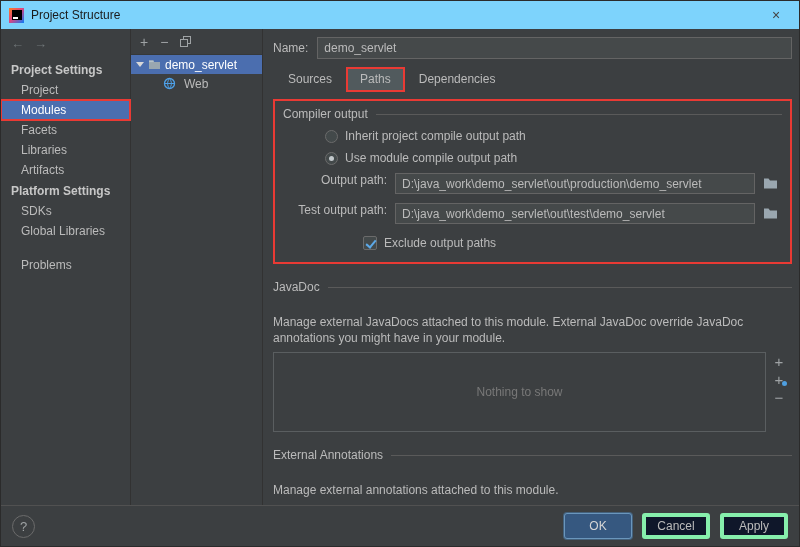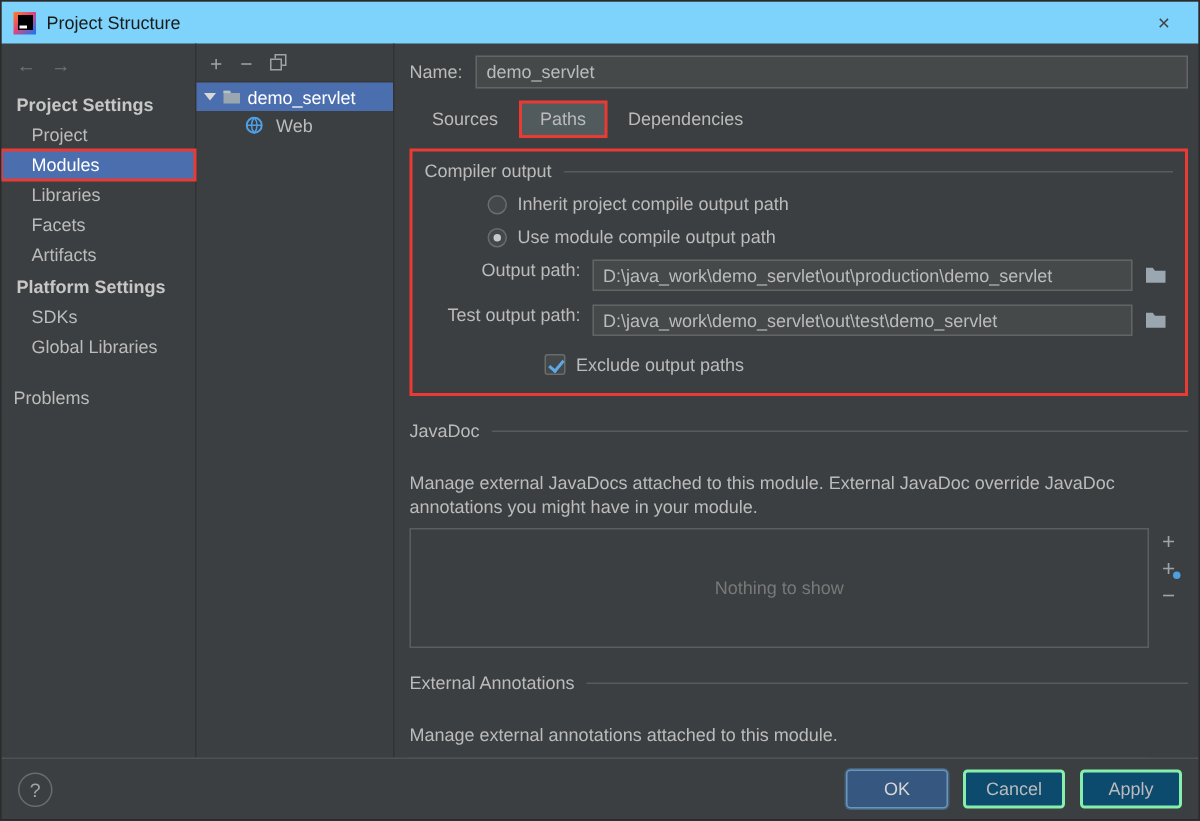--- a/index.html
+++ b/index.html
@@ -73,21 +73,21 @@
   .empty-box { flex:1; border:1px solid #5a5e60; height:80px; display:flex; align-items:center; justify-content:center; color:#787878; }
   .empty-box.short { height:86px; }
   .list-icons { width:26px; flex:0 0 26px; display:flex; flex-direction:column; align-items:center; gap:3px; padding-top:2px; }
   .licon { color:#9fa3a5; font-size:15px; line-height:15px; cursor:pointer; position:relative; }
   .licon.badge::after { content:""; position:absolute; right:-4px; bottom:1px; width:5px; height:5px; border-radius:50%; background:#4e9fe0; }
 
   
   .footer { flex:0 0 41px; border-top:1px solid #515151; display:flex; align-items:center; padding:0 11px; }
   .help-btn { width:23px; height:23px; border-radius:50%; border:1px solid #6b6b6b; background:transparent; color:#9fa3a5; font-size:13px; display:flex; align-items:center; justify-content:center; cursor:pointer; }
   .footer-buttons { margin-left:auto; display:flex; gap:10px; }
-  .btn { min-width:68px; height:26px; background:#0c4a6e; border:2px solid #86efac; border-radius:3px; color:#bbbbbb; font-size:12px; cursor:pointer; }
+  .btn { min-width:68px; height:26px; background:#0f172a; border:4px solid #86efac; border-radius:3px; color:#bbbbbb; font-size:12px; cursor:pointer; }
   .btn.primary { background:#365880; border:1px solid #6a96bc; box-shadow:0 0 0 1px #44617c; color:#d6d6d6; }
 </style>
 </head>
 <body>
 
 <div class="window">
 
   <div class="titlebar">
     <span class="app-icon"></span>
     <span class="win-title">Project Structure</span>
@@ -98,28 +98,28 @@
     <div class="content">
 
       <div class="sidebar">
         <div class="nav-arrows">
           <span class="nav-arrow">←</span>
           <span class="nav-arrow">→</span>
         </div>
         <div class="side-header">Project Settings</div>
         <div class="side-item">Project</div>
         <div class="side-item selected red-outline">Modules</div>
+        <div class="side-item">Facets</div>
         <div class="side-item">Libraries</div>
-        <div class="side-item">Facets</div>
         <div class="side-item">Artifacts</div>
         <div class="side-header">Platform Settings</div>
         <div class="side-item">SDKs</div>
         <div class="side-item">Global Libraries</div>
         <div class="side-gap"></div>
-        <div class="side-item" style="padding-left:8px;">Problems</div>
+        <div class="side-item" style="padding-left:20px;">Problems</div>
       </div>
 
       <div class="tree-panel">
         <div class="tree-toolbar">
           <span class="ticon">+</span>
           <span class="ticon">−</span>
           <span class="copy-icon"></span>
         </div>
         <div class="tree-row root">
           <span class="caret-down"></span>

